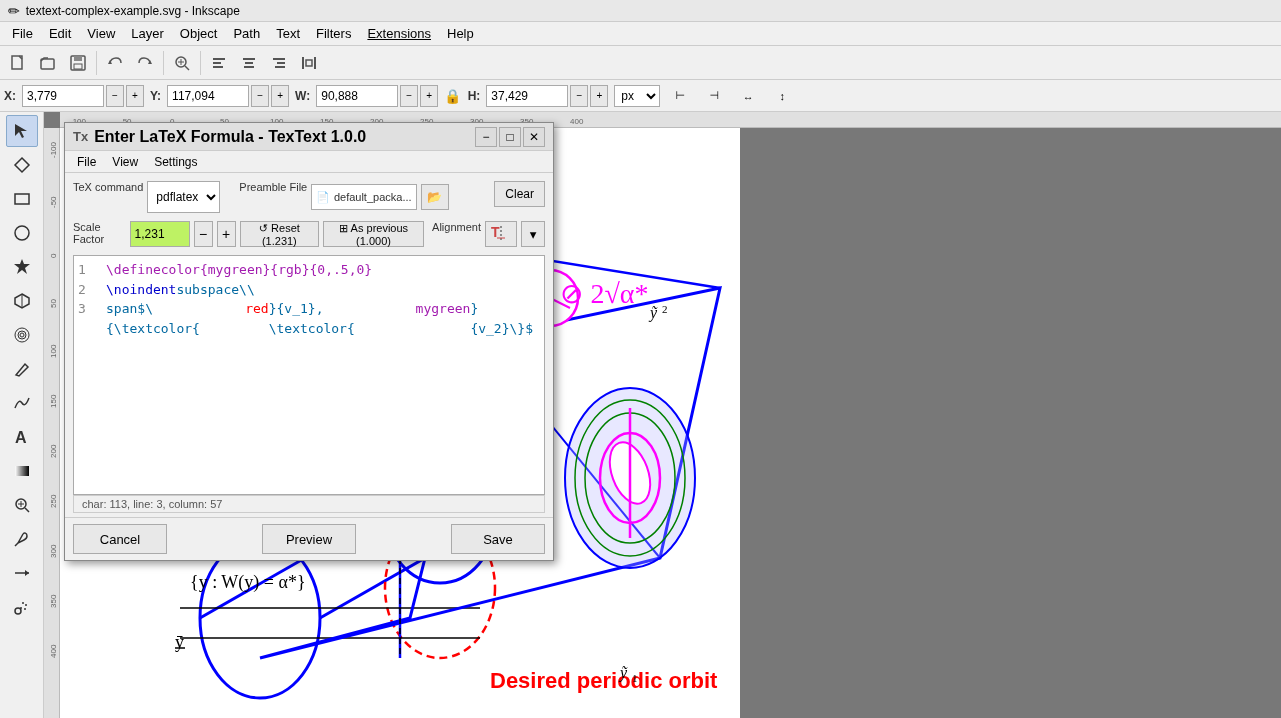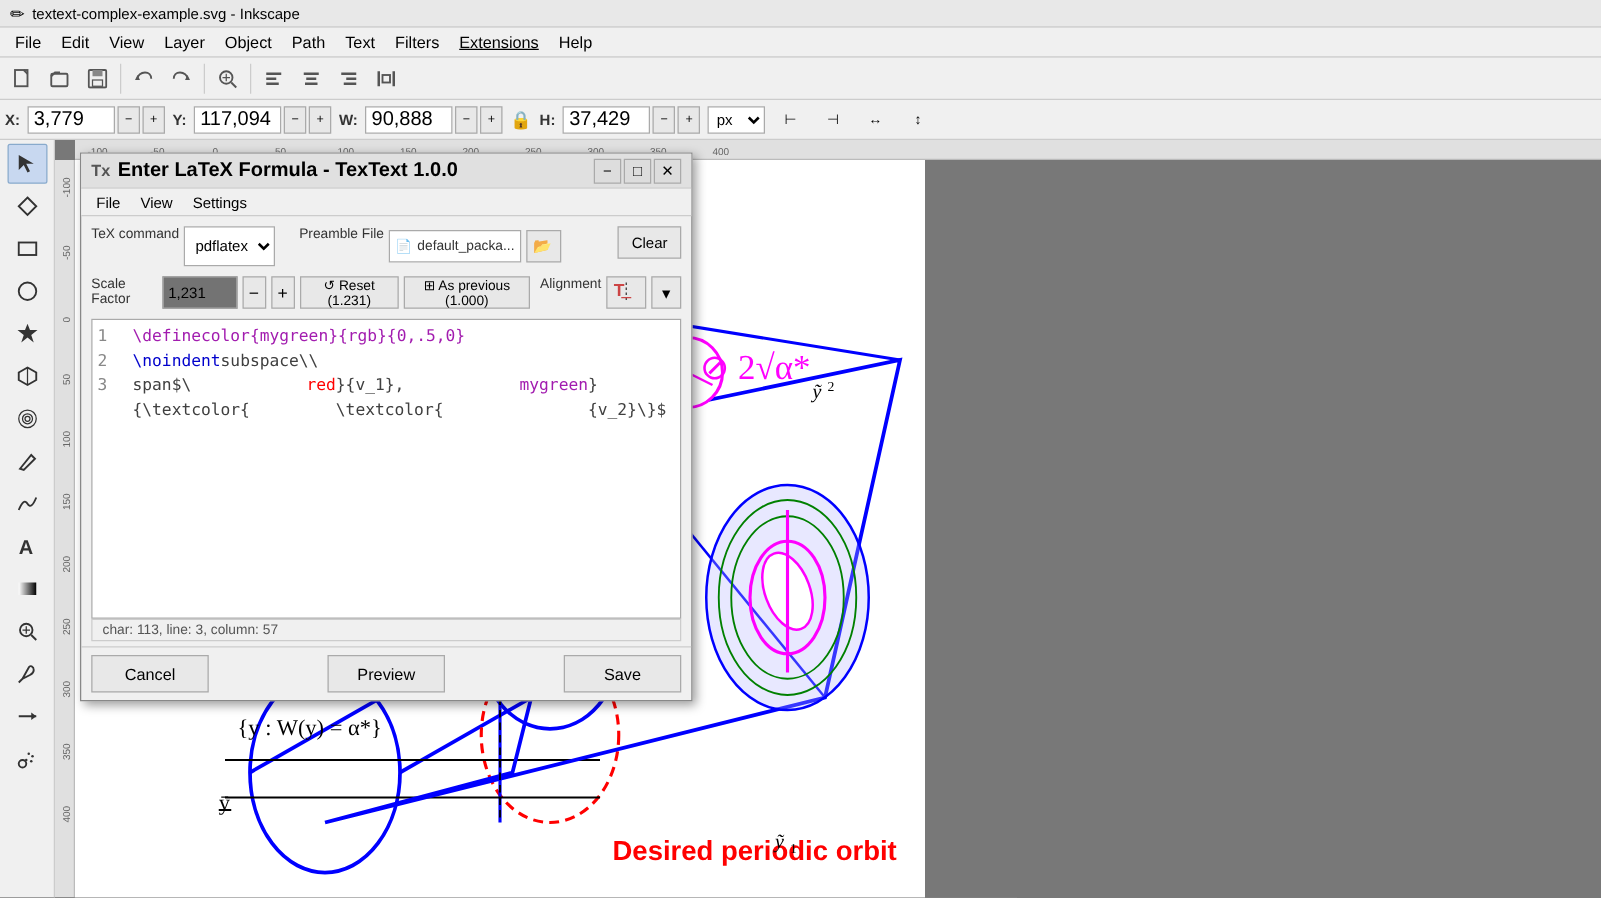--- a/index.html
+++ b/index.html
@@ -62,24 +62,24 @@
       padding: 0 4px;
       border-bottom: 1px solid #ccc;
       gap: 6px;
       font-size: 12px;
     }
     .coord-field {
       display: flex; align-items: center; gap: 2px;
     }
     .coord-label { font-weight: bold; color: #333; }
     .coord-input {
-      width: 70px; height: 22px;
+      width: 82px; height: 22px;
       border: 1px solid #aaa;
       padding: 0 4px;
-      font-size: 16px;
+      font-size: 12px;
       background: white;
     }
     .coord-btn {
       width: 18px; height: 22px;
       border: 1px solid #aaa;
       background: #e8e8e8;
       cursor: pointer;
       display: flex; align-items: center; justify-content: center;
       font-size: 10px;
     }
@@ -259,21 +259,21 @@
 
     
     .scale-row {
       display: flex;
       align-items: center;
       gap: 4px;
     }
     .scale-input {
       width: 60px; height: 26px;
       border: 1px solid #aaa;
-      background: #737373;
+      background: #bef264;
       padding: 0 4px;
       font-size: 12px;
     }
     .scale-dec, .scale-inc {
       width: 24px; height: 26px;
       border: 1px solid #aaa;
       background: #e8e8e8;
       cursor: pointer;
       display: flex; align-items: center; justify-content: center;
       font-size: 14px;
@@ -323,21 +323,21 @@
     .editor-line {
       display: flex;
       line-height: 1.5;
     }
     .line-num {
       color: #888;
       min-width: 20px;
       margin-right: 8px;
       user-select: none;
     }
-    .code-text { color: #404040; }
+    .code-text { color: #0369a1; }
     .code-green { color: #a21caf; }
     .code-red { color: red; }
 
     
     #status-bar {
       margin: 0 8px 4px 8px;
       height: 18px;
       background: #f0f0f0;
       border: 1px solid #ccc;
       font-size: 11px;

